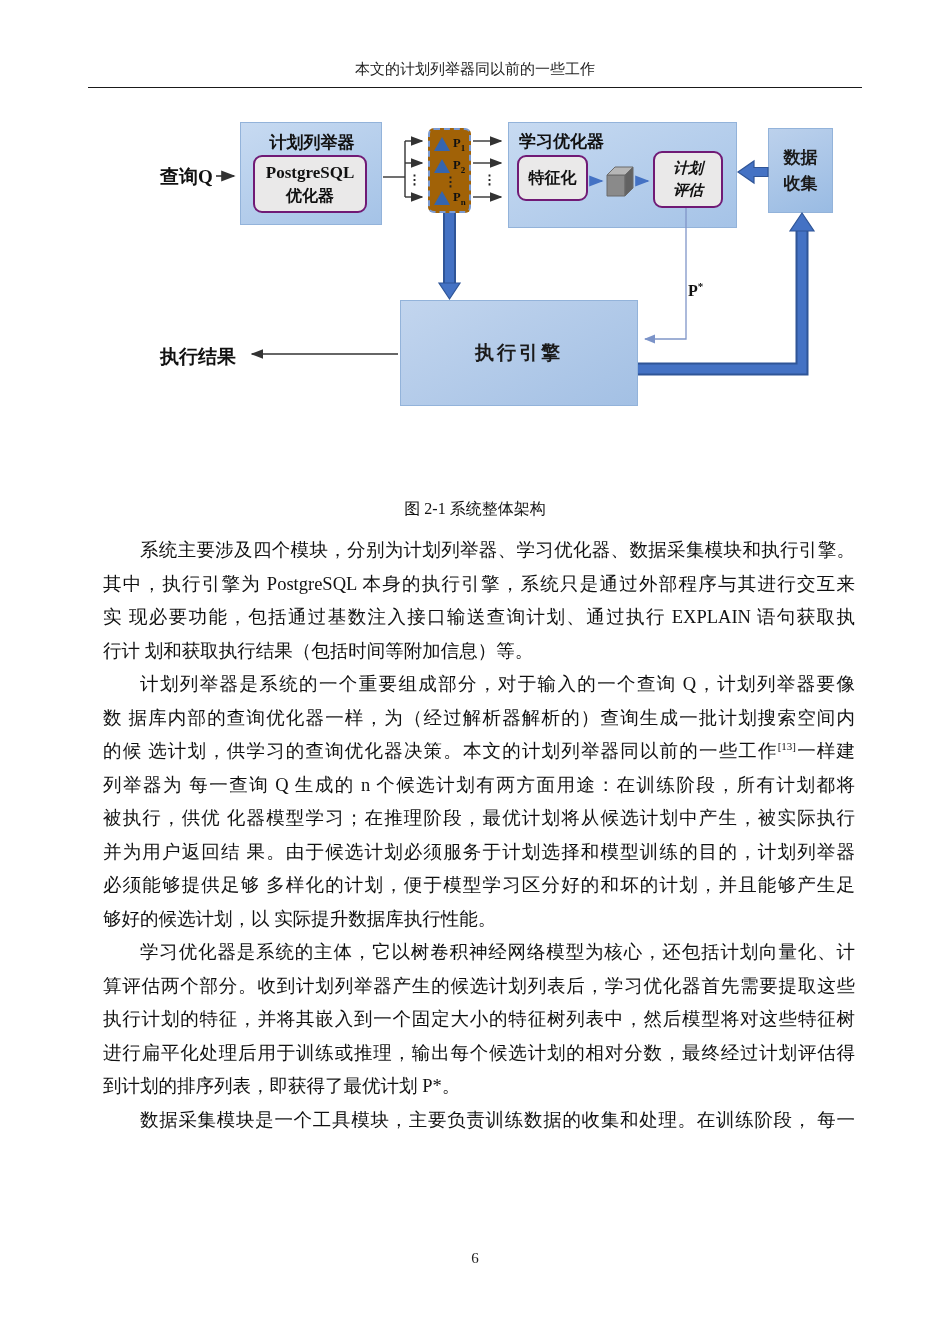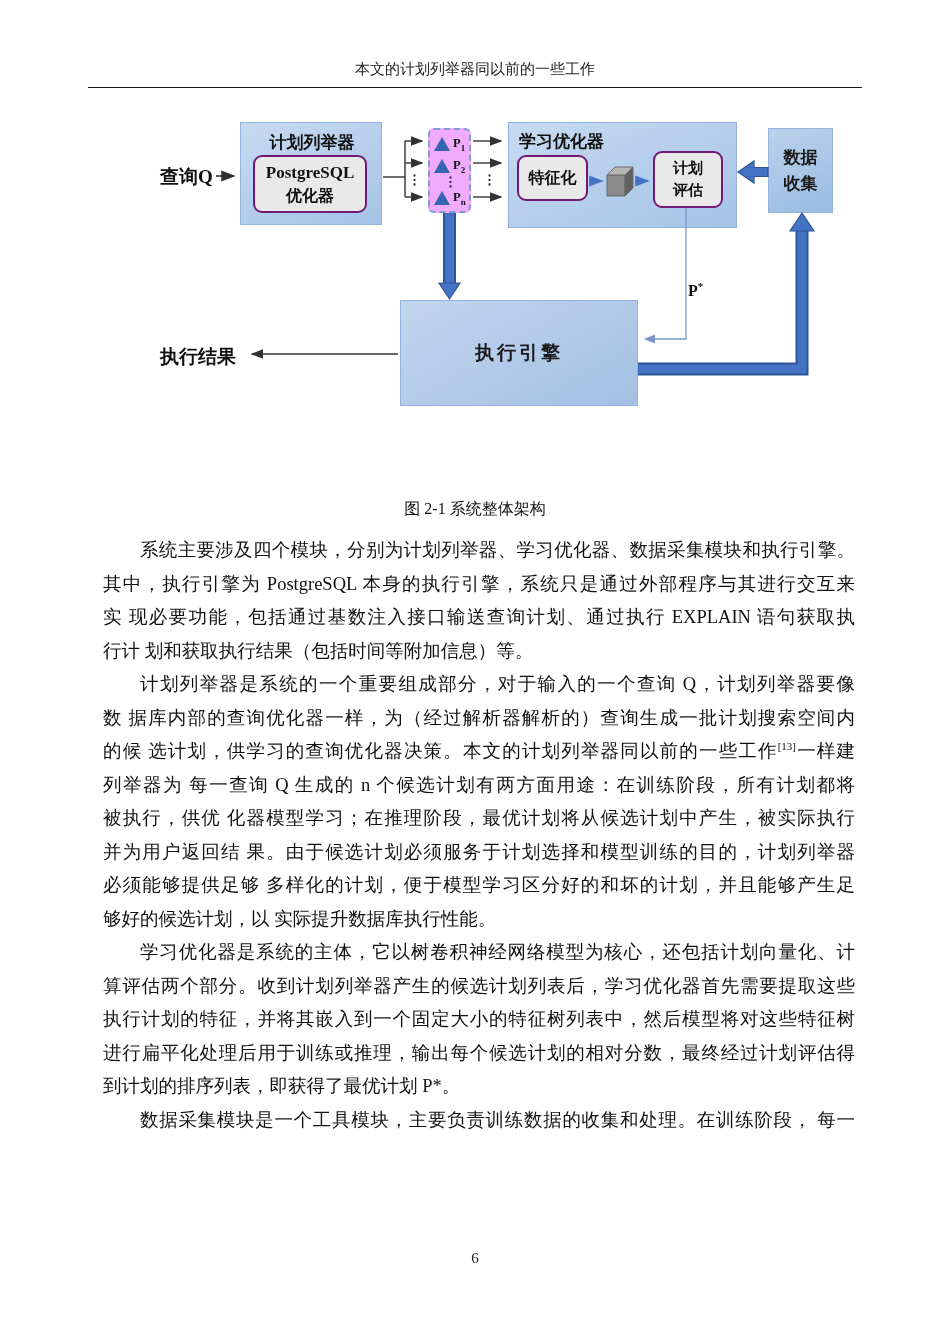--- a/index.html
+++ b/index.html
@@ -24,21 +24,21 @@
   }
   .gray-box{
     position:absolute;background:#eae9e9;border:2px solid #701a75;border-radius:9px;
     display:flex;flex-direction:column;align-items:center;justify-content:center;
     font-weight:bold;color:#111;box-sizing:border-box;text-align:center;
   }
   .box-title{position:absolute;font-weight:bold;color:#111;}
   .side-label{position:absolute;font-weight:bold;font-size:19px;color:#111;}
   .dashed-box{
     position:absolute;left:428px;top:128px;width:43px;height:85px;
-    border:2px dashed #7b9bd2;border-radius:6px;background:#f0abfc;box-sizing:border-box;
+    border:2px dashed #7b9bd2;border-radius:6px;background:#a16207;box-sizing:border-box;
   }
   .tri{
     position:absolute;width:0;height:0;
     border-left:8px solid transparent;border-right:8px solid transparent;
     border-bottom:14px solid #3565ae;
   }
   .plabel{position:absolute;font-weight:bold;font-size:12.5px;color:#111;}
   .plabel sub{font-size:9px;}
   .vdots{position:absolute;font-weight:bold;font-size:13px;color:#222;line-height:1;}
   .pstar{position:absolute;left:688px;top:280px;font-weight:bold;font-size:16px;color:#111;}
@@ -100,21 +100,21 @@
   <div class="gray-box" style="left:517px;top:155px;width:71px;height:46px;font-size:16px;">
     <span>特征化</span>
   </div>
   <div class="cube">
     <svg width="28" height="32" viewBox="0 0 28 32">
       <polygon points="1,10 19,10 19,31 1,31" fill="#8a8a8a" stroke="#6b6b6b" stroke-width="1"></polygon>
       <polygon points="1,10 9,2 27,2 19,10" fill="#b6b6b6" stroke="#6b6b6b" stroke-width="1"></polygon>
       <polygon points="19,10 27,2 27,23 19,31" fill="#626262" stroke="#6b6b6b" stroke-width="1"></polygon>
     </svg>
   </div>
-  <div class="gray-box" style="left:653px;top:151px;width:70px;height:57px;font-size:15px;line-height:1.45;">
+  <div class="gray-box" style="left:653px;top:151px;width:70px;height:57px;font-size:15px;line-height:1.45;font-style:italic;">
     <span>计划</span>
     <span>评估</span>
   </div>
 
   <div class="blue-box" style="left:768px;top:128px;width:65px;height:85px;background:linear-gradient(155deg,#bcd1ec,#99bbe3);display:flex;flex-direction:column;align-items:center;justify-content:center;font-weight:bold;font-size:17px;line-height:1.5;">
     <span>数据</span>
     <span>收集</span>
   </div>
 
   <div class="blue-box" style="left:400px;top:300px;width:238px;height:106px;background:linear-gradient(150deg,#c2d5ee,#a3c0e4);display:flex;align-items:center;justify-content:center;font-weight:bold;font-size:19px;letter-spacing:3px;">

